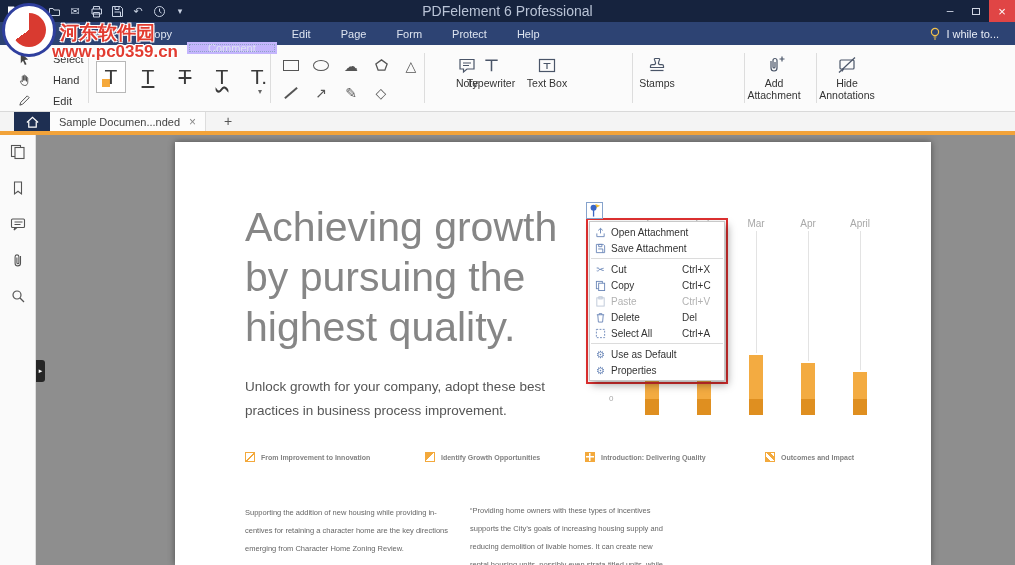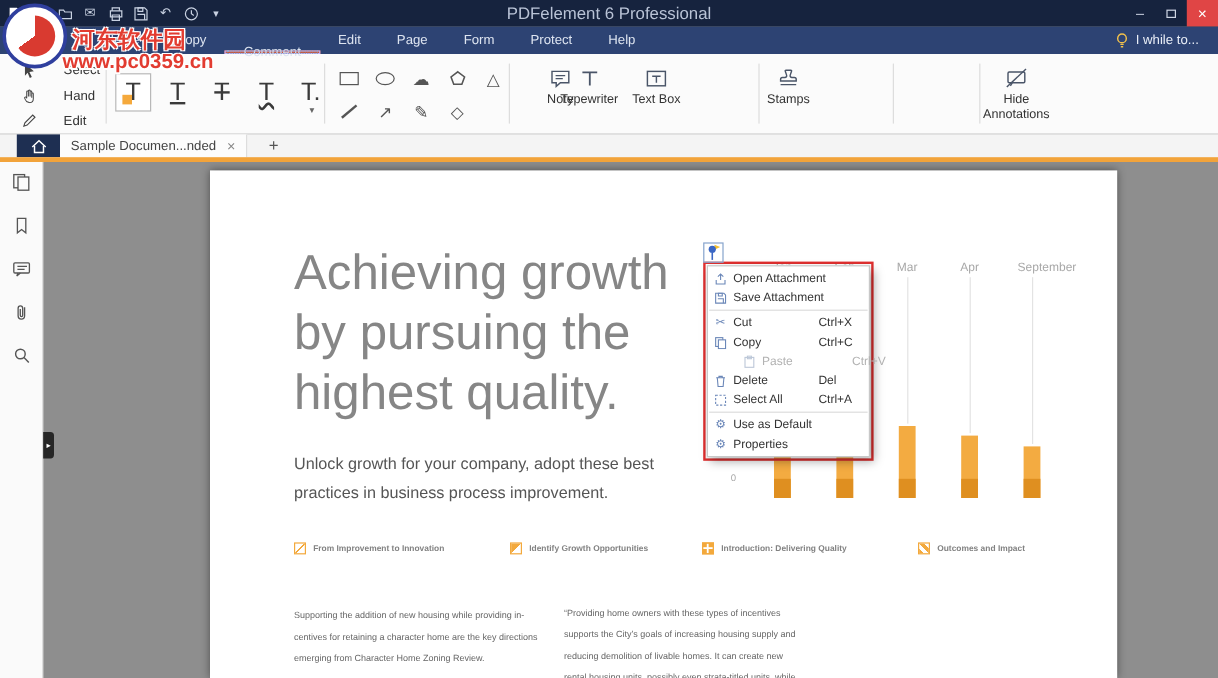--- a/index.html
+++ b/index.html
@@ -13,21 +13,21 @@
   .tb-ic { width:14px; height:14px; display:inline-flex; align-items:center; justify-content:center; color:#c9d2e2; font-size:11px; line-height:1; }
   .tb-title { position:absolute; left:0; right:0; top:0; height:22px; display:flex; align-items:center; justify-content:center; color:#b9c3d6; font-size:14px; }
   .tb-right { position:absolute; right:0; top:0; height:22px; display:flex; z-index:2; }
   .winbtn { width:26px; height:22px; display:flex; align-items:center; justify-content:center; color:#cfd6e4; font-size:12px; }
   .winbtn .maxbox { width:8px; height:7px; border:1px solid #cfd6e4; display:inline-block; }
   .winbtn.close { background:#e04545; color:#fff; font-size:13px; }
 
   
   .ribbontabs { position:absolute; left:0; top:22px; width:100%; height:23px; background:#2d4373; display:flex; align-items:stretch; padding-left:72px; z-index:9; }
   .rtab { color:#dde4f0; font-size:11px; padding:0 15px; display:flex; align-items:center; }
-  .rtab.active { background:#c2410c; border:1px solid #c4b5fd; outline:1px dotted #8fa3c8; outline-offset:-3px;margin-top:20px; }
+  .rtab.active { background:#c2410c; border:6px solid #c4b5fd; outline:1px dotted #8fa3c8; outline-offset:-3px;margin-top:20px; }
   .iwant { position:absolute; right:16px; top:0; height:23px; display:flex; align-items:center; gap:5px; color:#e9eef7; font-size:11px; }
 
   
   .ribbon { position:absolute; left:0; top:45px; width:100%; height:67px; background:#fbfbfb; border-bottom:1px solid #d9d9d9; z-index:8; }
   .vdiv { position:absolute; top:8px; height:50px; width:1px; background:#ddd; }
   .mode { position:absolute; left:18px; top:3px; }
   .mode-row { display:flex; align-items:center; gap:22px; height:21px; font-size:11px; color:#333; }
   .mic13 { width:13px; height:13px; display:inline-flex; }
   .ttools { position:absolute; left:96px; top:16px; display:flex; gap:7px; align-items:flex-end; }
   .ttool { width:30px; height:32px; font-size:21px; color:#3a3a3a; display:flex; align-items:center; justify-content:center; position:relative; }
@@ -81,21 +81,21 @@
   .colL { position:absolute; left:70px; top:362px; width:228px; font-size:7.5px; line-height:18px; color:#666; white-space:pre-line; }
   .colR { position:absolute; left:295px; top:360px; width:245px; font-size:7.5px; line-height:18px; color:#666; white-space:pre-line; }
 
   
   .ctx-highlight { position:absolute; left:586px; top:218px; width:142px; height:166px; border:2px solid #e03030; z-index:29; pointer-events:none; }
   .ctx { position:absolute; left:589px; top:221px; width:136px; background:#fff; border:1px solid #c8c8c8; box-shadow:3px 4px 8px rgba(0,0,0,.35); padding:2px 0; z-index:30; }
   .ci { display:flex; align-items:center; height:16px; font-size:10px; color:#333; padding:0 4px; gap:4px; white-space:nowrap; }
   .ci .mic { width:13px; height:12px; display:inline-flex; align-items:center; justify-content:center; color:#6b87b8; font-size:10px; flex:none; }
   .ci .lab { flex:1; }
   .ci .sc { width:38px; text-align:left; font-size:10px; color:#333; flex:none; }
-  .ci.disabled, .ci.disabled .sc { color:#b2b2b2;padding-left:28px; }
+  .ci.disabled, .ci.disabled .sc { color:#b2b2b2; }
   .ci.disabled .mic { color:#bcc7d8; }
   .csep { height:1px; background:#dcdcdc; margin:2px 1px; }
   .pin { position:absolute; left:586px; top:202px; width:17px; height:17px; border:1px solid #86a3cc; background:rgba(255,255,255,.25); z-index:31; }
 
   
   .wm-logo { position:absolute; left:2px; top:3px; width:54px; height:54px; border-radius:50%; background:#fff; border:3px solid #2f3f9e; z-index:60; display:flex; align-items:center; justify-content:center; }
   .wm-logo .swirl { width:34px; height:34px; border-radius:50%; background:conic-gradient(#d93a30 0 65%, #fff 65% 100%); }
   .wm-text1 { position:absolute; left:60px; top:20px; font-size:19px; font-weight:bold; color:#e23c31; z-index:60;
               text-shadow:-1px -1px 0 #fff,1px -1px 0 #fff,-1px 1px 0 #fff,1px 1px 0 #fff; }
   .wm-text2 { position:absolute; left:52px; top:42px; font-size:17px; font-weight:bold; color:#e23c31; z-index:60;
@@ -291,20 +291,30 @@
           <svg width="20" height="19" viewBox="0 0 20 19" fill="none" stroke="#4a5568" stroke-width="1.2">
             <path d="M8 2.5h4c.5 0 .8.4.6.9L11.5 6.6A1.5 1.5 0 0 0 12.9 8.6H15a1.5 1.5 0 0 1 1.5 1.5v1.4h-13v-1.4A1.5 1.5 0 0 1 5 8.6h2.1A1.5 1.5 0 0 0 8.5 6.6L7.4 3.4c-.2-.5.1-.9.6-.9z"></path>
             <path d="M3.5 14.5h13"></path>
           </svg>
         </span>
       <span class="blab">Stamps</span>
     </div>
 
     <div class="vdiv" style="left:744px;"></div>
 
+    <div class="rbtn" style="left:745px;">
+      <span class="bic">
+          <svg width="21" height="19" viewBox="0 0 21 19" fill="none" stroke="#4a5568" stroke-width="1.2">
+            <path d="M7 5v7a3 3 0 0 0 6 0V4.5a2 2 0 0 0-4 0V11a1 1 0 0 0 2 0V6"></path>
+            <path d="M15.5 3h5M18 .5v5"></path>
+          </svg>
+        </span>
+      <span class="blab">Add
+Attachment</span>
+    </div>
 
     <div class="vdiv" style="left:816px;"></div>
 
     <div class="rbtn" style="left:818px;">
       <span class="bic">
           <svg width="20" height="19" viewBox="0 0 20 19" fill="none" stroke="#4a5568" stroke-width="1.2">
             <rect x="3" y="4" width="14" height="9" rx="1"></rect>
             <path d="M6.5 13L5 15.5"></path>
             <path d="M2 16.5 18 1.5"></path>
           </svg>
@@ -384,21 +394,21 @@
           <div class="chart-month" style="left: 107px;">Mar</div>
           <div class="chart-line" style="left: 119px; top: 13px; height: 122px;"></div>
           <div class="chart-bar" style="left: 112px; height: 60px;">
             <div class="chart-bar-lower" style="height: 16px;"></div>
           </div>
           <div class="chart-month" style="left: 159px;">Apr</div>
           <div class="chart-line" style="left: 171px; top: 13px; height: 130px;"></div>
           <div class="chart-bar" style="left: 164px; height: 52px;">
             <div class="chart-bar-lower" style="height: 16px;"></div>
           </div>
-          <div class="chart-month" style="left: 211px;">September</div>
+          <div class="chart-month" style="left: 211px;">April</div>
           <div class="chart-line" style="left: 223px; top: 13px; height: 139px;"></div>
           <div class="chart-bar" style="left: 216px; height: 43px;">
             <div class="chart-bar-lower" style="height: 16px;"></div>
           </div>
         </div>
       <div class="zero">0</div>
 
       <div class="lg-item" style="left:70px;">
         <span class="lg-ic lg1"></span>
         <span>From Improvement to Innovation</span>

